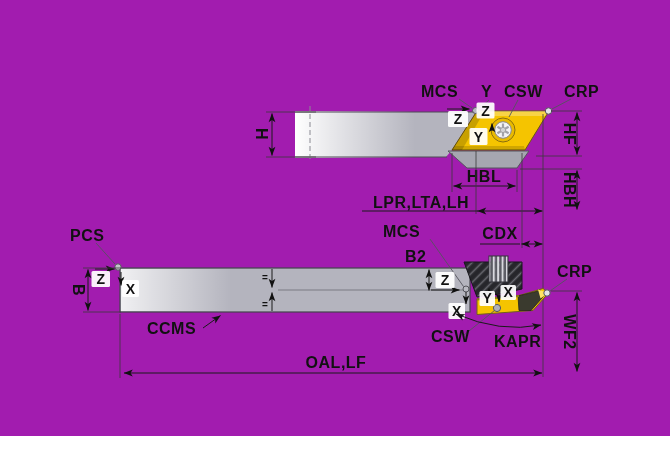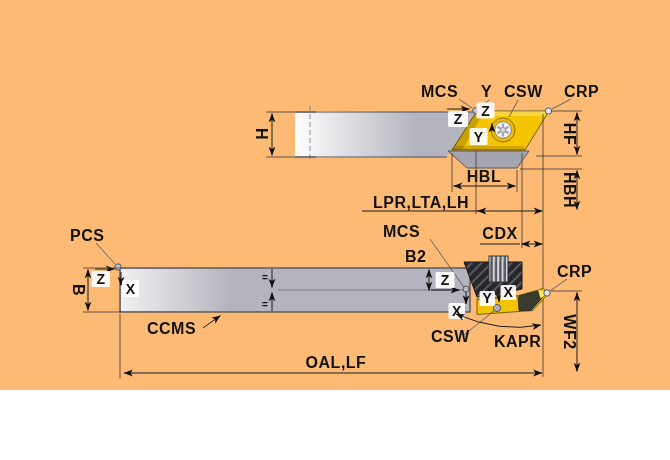--- a/index.html
+++ b/index.html
@@ -1,16 +1,16 @@
 <!DOCTYPE html>
 <html><head>
 <meta charset="utf-8">
 <style>
   html,body{margin:0;padding:0;background:#fff;}
-  .stage{width:670px;height:390px;background:#fdba74;position:relative;font-family:"Liberation Sans",sans-serif;}
+  .stage{width:670px;height:436px;background:#a21caf;position:relative;font-family:"Liberation Sans",sans-serif;}
   svg text{font-family:"Liberation Sans",sans-serif;font-weight:bold;fill:#111;letter-spacing:0.5px;}
   .lbl{font-size:16px;}
   .axis{font-size:14px;letter-spacing:0;}
   .eq{font-size:10px;letter-spacing:0;}
   .dim{stroke:#1a1a1a;stroke-width:1;fill:none;}
   .thin{stroke:#3a3a3a;stroke-width:0.8;fill:none;}
   .leader{stroke:#55555e;stroke-width:0.9;fill:none;}
   .edge{stroke:#4c4c55;stroke-width:1.2;fill:none;}
   .whitebox{fill:#ffffff;opacity:0.93;}
 </style>

